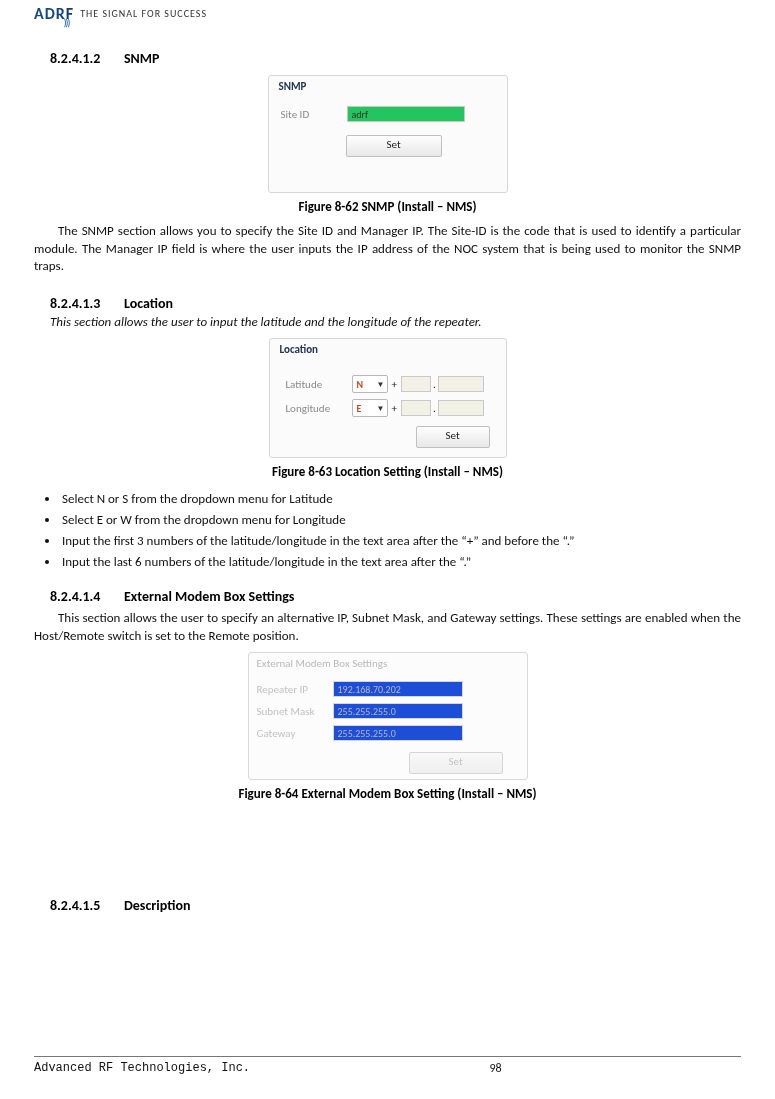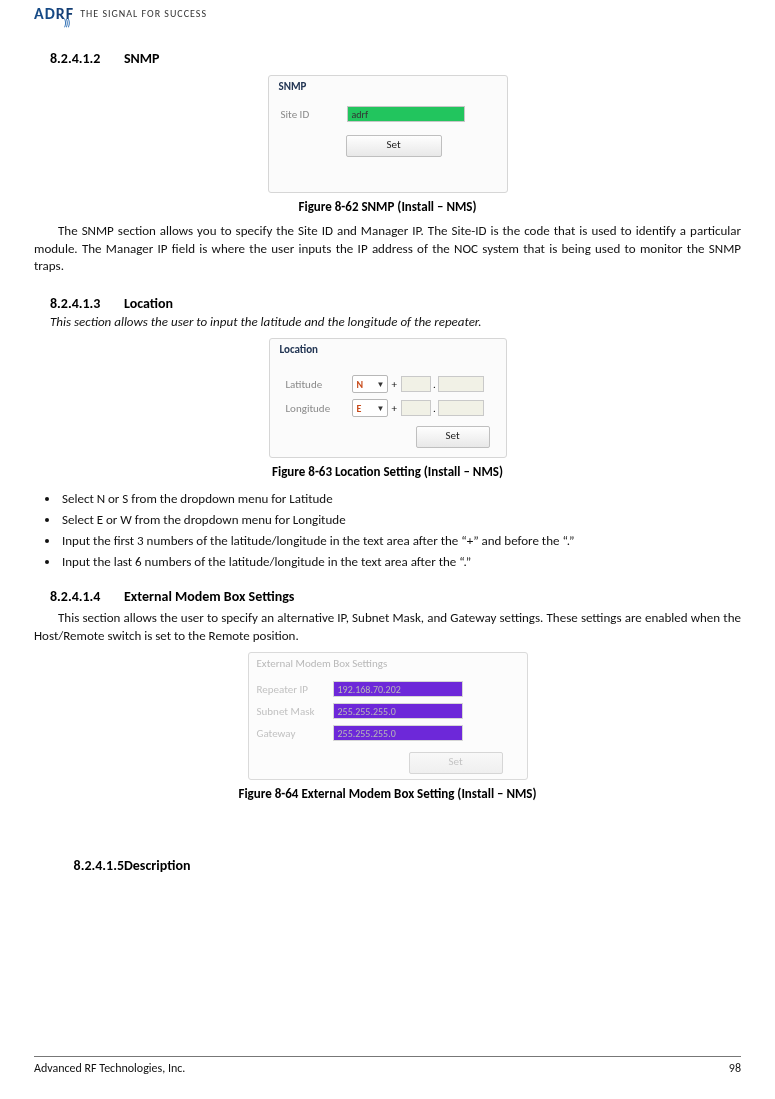--- a/index.html
+++ b/index.html
@@ -38,27 +38,27 @@
   .loc-in{border:1px solid #c9c9c9;background:#f1f1e6;height:16px;width:30px;box-sizing:border-box;}
   .loc-dot{margin:0 2px;font-size:11px;}
   .loc-in2{border:1px solid #c9c9c9;background:#f1f1e6;height:16px;width:46px;box-sizing:border-box;}
   .loc-btn-row{display:flex;justify-content:flex-end;padding:6px 16px 0 0;}
   .bullets{margin:10px 0 0 0;padding:0 0 0 26px;}
   .bullets li{font-size:13px;line-height:1.6;list-style:disc;padding-left:2px;}
   .ext-box{border:1px solid #dadada;width:280px;height:128px;background:#fcfcfc;border-radius:3px;box-sizing:border-box;padding:0;}
   .ext-title{font-size:11px;color:#b9b9b9;padding:4px 0 8px 8px;}
   .ext-row{display:flex;align-items:center;height:22px;padding-left:8px;}
   .ext-label{width:76px;font-size:11px;color:#c2c2c2;}
-  .ext-input{border:1px solid #d6d6d6;background:#6d28d9;font-size:10px;height:16px;line-height:16px;width:130px;padding:0 4px;color:#b7b7b7;box-sizing:border-box;}
+  .ext-input{border:1px solid #d6d6d6;background:#1d4ed8;font-size:10px;height:16px;line-height:16px;width:130px;padding:0 4px;color:#b7b7b7;box-sizing:border-box;}
   .ext-btn-row{display:flex;justify-content:flex-end;padding:8px 24px 0 0;}
   .ext-btn{border:1px solid #d6d6d6;background:linear-gradient(#f8f8f8,#efefef);font-size:11px;height:20px;width:92px;text-align:center;line-height:18px;color:#c4c4c4;border-radius:2px;}
   .footer{position:absolute;left:34px;right:34px;bottom:24px;border-top:1px solid #777;padding-top:4px;display:flex;font-size:12px;}
-  .footer-left{flex:0 0 auto;}
-  .footer-center{flex:1;text-align:right;}
-  .last-sect{margin-top:56px;text-align:right;}
+  .footer-left{flex:0 0 auto;font-family:Liberation Mono, monospace;}
+  .footer-center{flex:1;text-align:center;}
+  .last-sect{margin-top:96px;}
 </style>
 </head>
 <body>
 
 <div class="page">
 
   <div class="header">
     <div class="logo">
       <span class="logo-text">
         <span class="logo-a">A</span>

